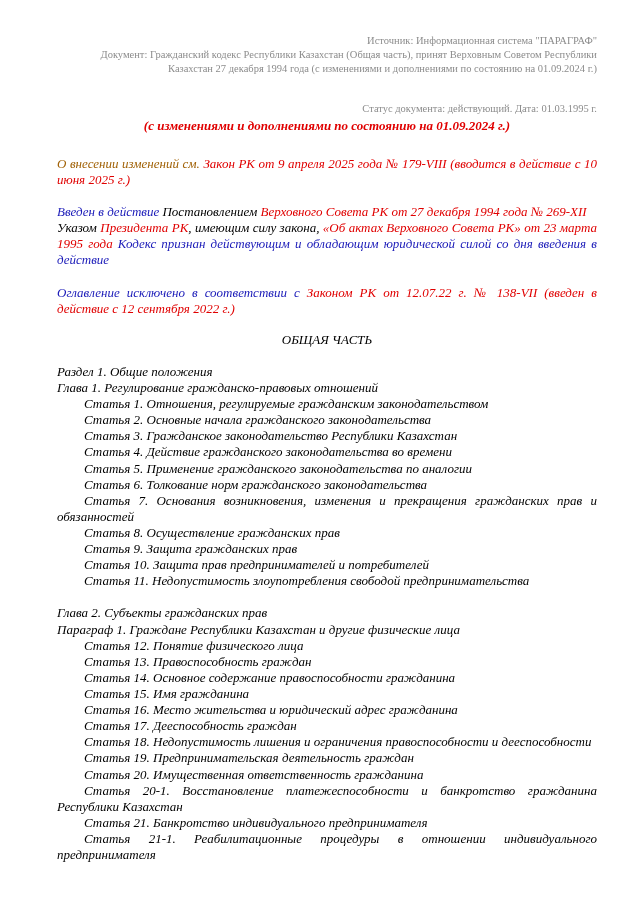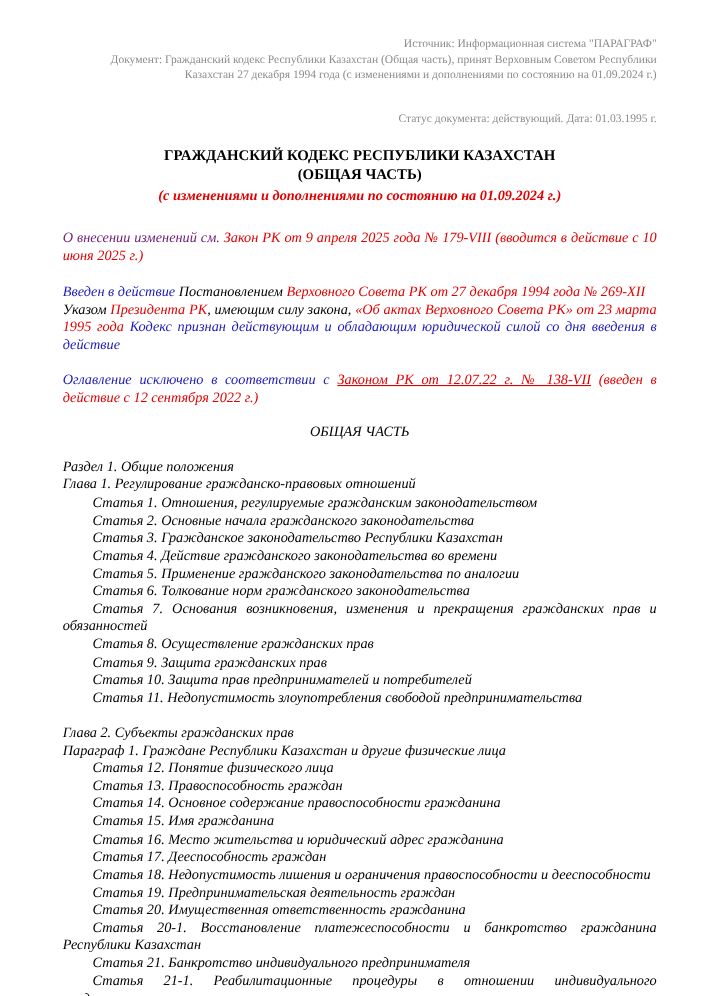--- a/index.html
+++ b/index.html
@@ -78,32 +78,28 @@
 <body>
 
 <div class="page">
 
   <div class="doc-header" style="color: rgb(140, 140, 140);">
     <div>Источник: Информационная система "ПАРАГРАФ"</div>
     <div>Документ: Гражданский кодекс Республики Казахстан (Общая часть), принят Верховным Советом Республики Казахстан 27 декабря 1994 года (с изменениями и дополнениями по состоянию на 01.09.2024 г.)</div>
     <div class="status">Статус документа: действующий. Дата: 01.03.1995 г.</div>
   </div>
 
-  <h1 class="title">
-    <span>ГРАЖДАНСКИЙ КОДЕКС РЕСПУБЛИКИ КАЗАХСТАН</span><br>
-    <span>(ОБЩАЯ ЧАСТЬ)</span>
-  </h1>
 
   <p class="amendments" style="color: rgb(224, 0, 0);">(с изменениями и дополнениями по состоянию на 01.09.2024 г.)</p>
 
   <div id="notes">
-      <p class="note"><span style="color: #701a75;">О внесении изменений см. </span><span style="color: rgb(224, 0, 0);">Закон РК от 9 апреля 2025 года № 179-VIII</span><span style="color: rgb(224, 0, 0);"> (вводится в действие с 10 июня 2025 г.)</span></p>
+      <p class="note"><span style="color: #a16207;">О внесении изменений см. </span><span style="color: rgb(224, 0, 0);">Закон РК от 9 апреля 2025 года № 179-VIII</span><span style="color: rgb(224, 0, 0);"> (вводится в действие с 10 июня 2025 г.)</span></p>
       <p class="note gap"><span style="color: rgb(26, 26, 184);">Введен в действие </span><span style="color: rgb(0, 0, 0);">Постановлением</span><span style="color: rgb(224, 0, 0);"> Верховного Совета РК от 27 декабря 1994 года № 269-XII</span></p>
       <p class="note"><span style="color: rgb(0, 0, 0);">Указом </span><span style="color: rgb(224, 0, 0);">Президента РК</span><span style="color: rgb(0, 0, 0);">, имеющим силу закона, </span><span style="color: rgb(224, 0, 0);">«Об актах Верховного Совета РК» от 23 марта 1995 года</span><span style="color: rgb(26, 26, 184);"> Кодекс признан действующим и обладающим юридической силой со дня введения в действие</span></p>
-      <p class="note gap"><span style="color: rgb(26, 26, 184);">Оглавление исключено в соответствии с </span><span style="color: rgb(224, 0, 0); text-decoration: underline;">Законом РК от 12.07.22 г. № 138-VII</span><span style="color: rgb(224, 0, 0);"> (введен в действие с 12 сентября 2022 г.)</span></p>
+      <p class="note gap"><span style="color: rgb(26, 26, 184);">Оглавление исключено в соответствии с </span><span style="color: rgb(224, 0, 0);">Законом РК от 12.07.22 г. № 138-VII</span><span style="color: rgb(224, 0, 0);"> (введен в действие с 12 сентября 2022 г.)</span></p>
     </div>
 
   <p class="part-title">ОБЩАЯ ЧАСТЬ</p>
 
   <div id="toc">
       <p class="toc-item">Раздел 1. Общие положения</p>
       <p class="toc-item">Глава 1. Регулирование гражданско-правовых отношений</p>
       <p class="toc-item indent">Статья 1. Отношения, регулируемые гражданским законодательством</p>
       <p class="toc-item indent">Статья 2. Основные начала гражданского законодательства</p>
       <p class="toc-item indent">Статья 3. Гражданское законодательство Республики Казахстан</p>

